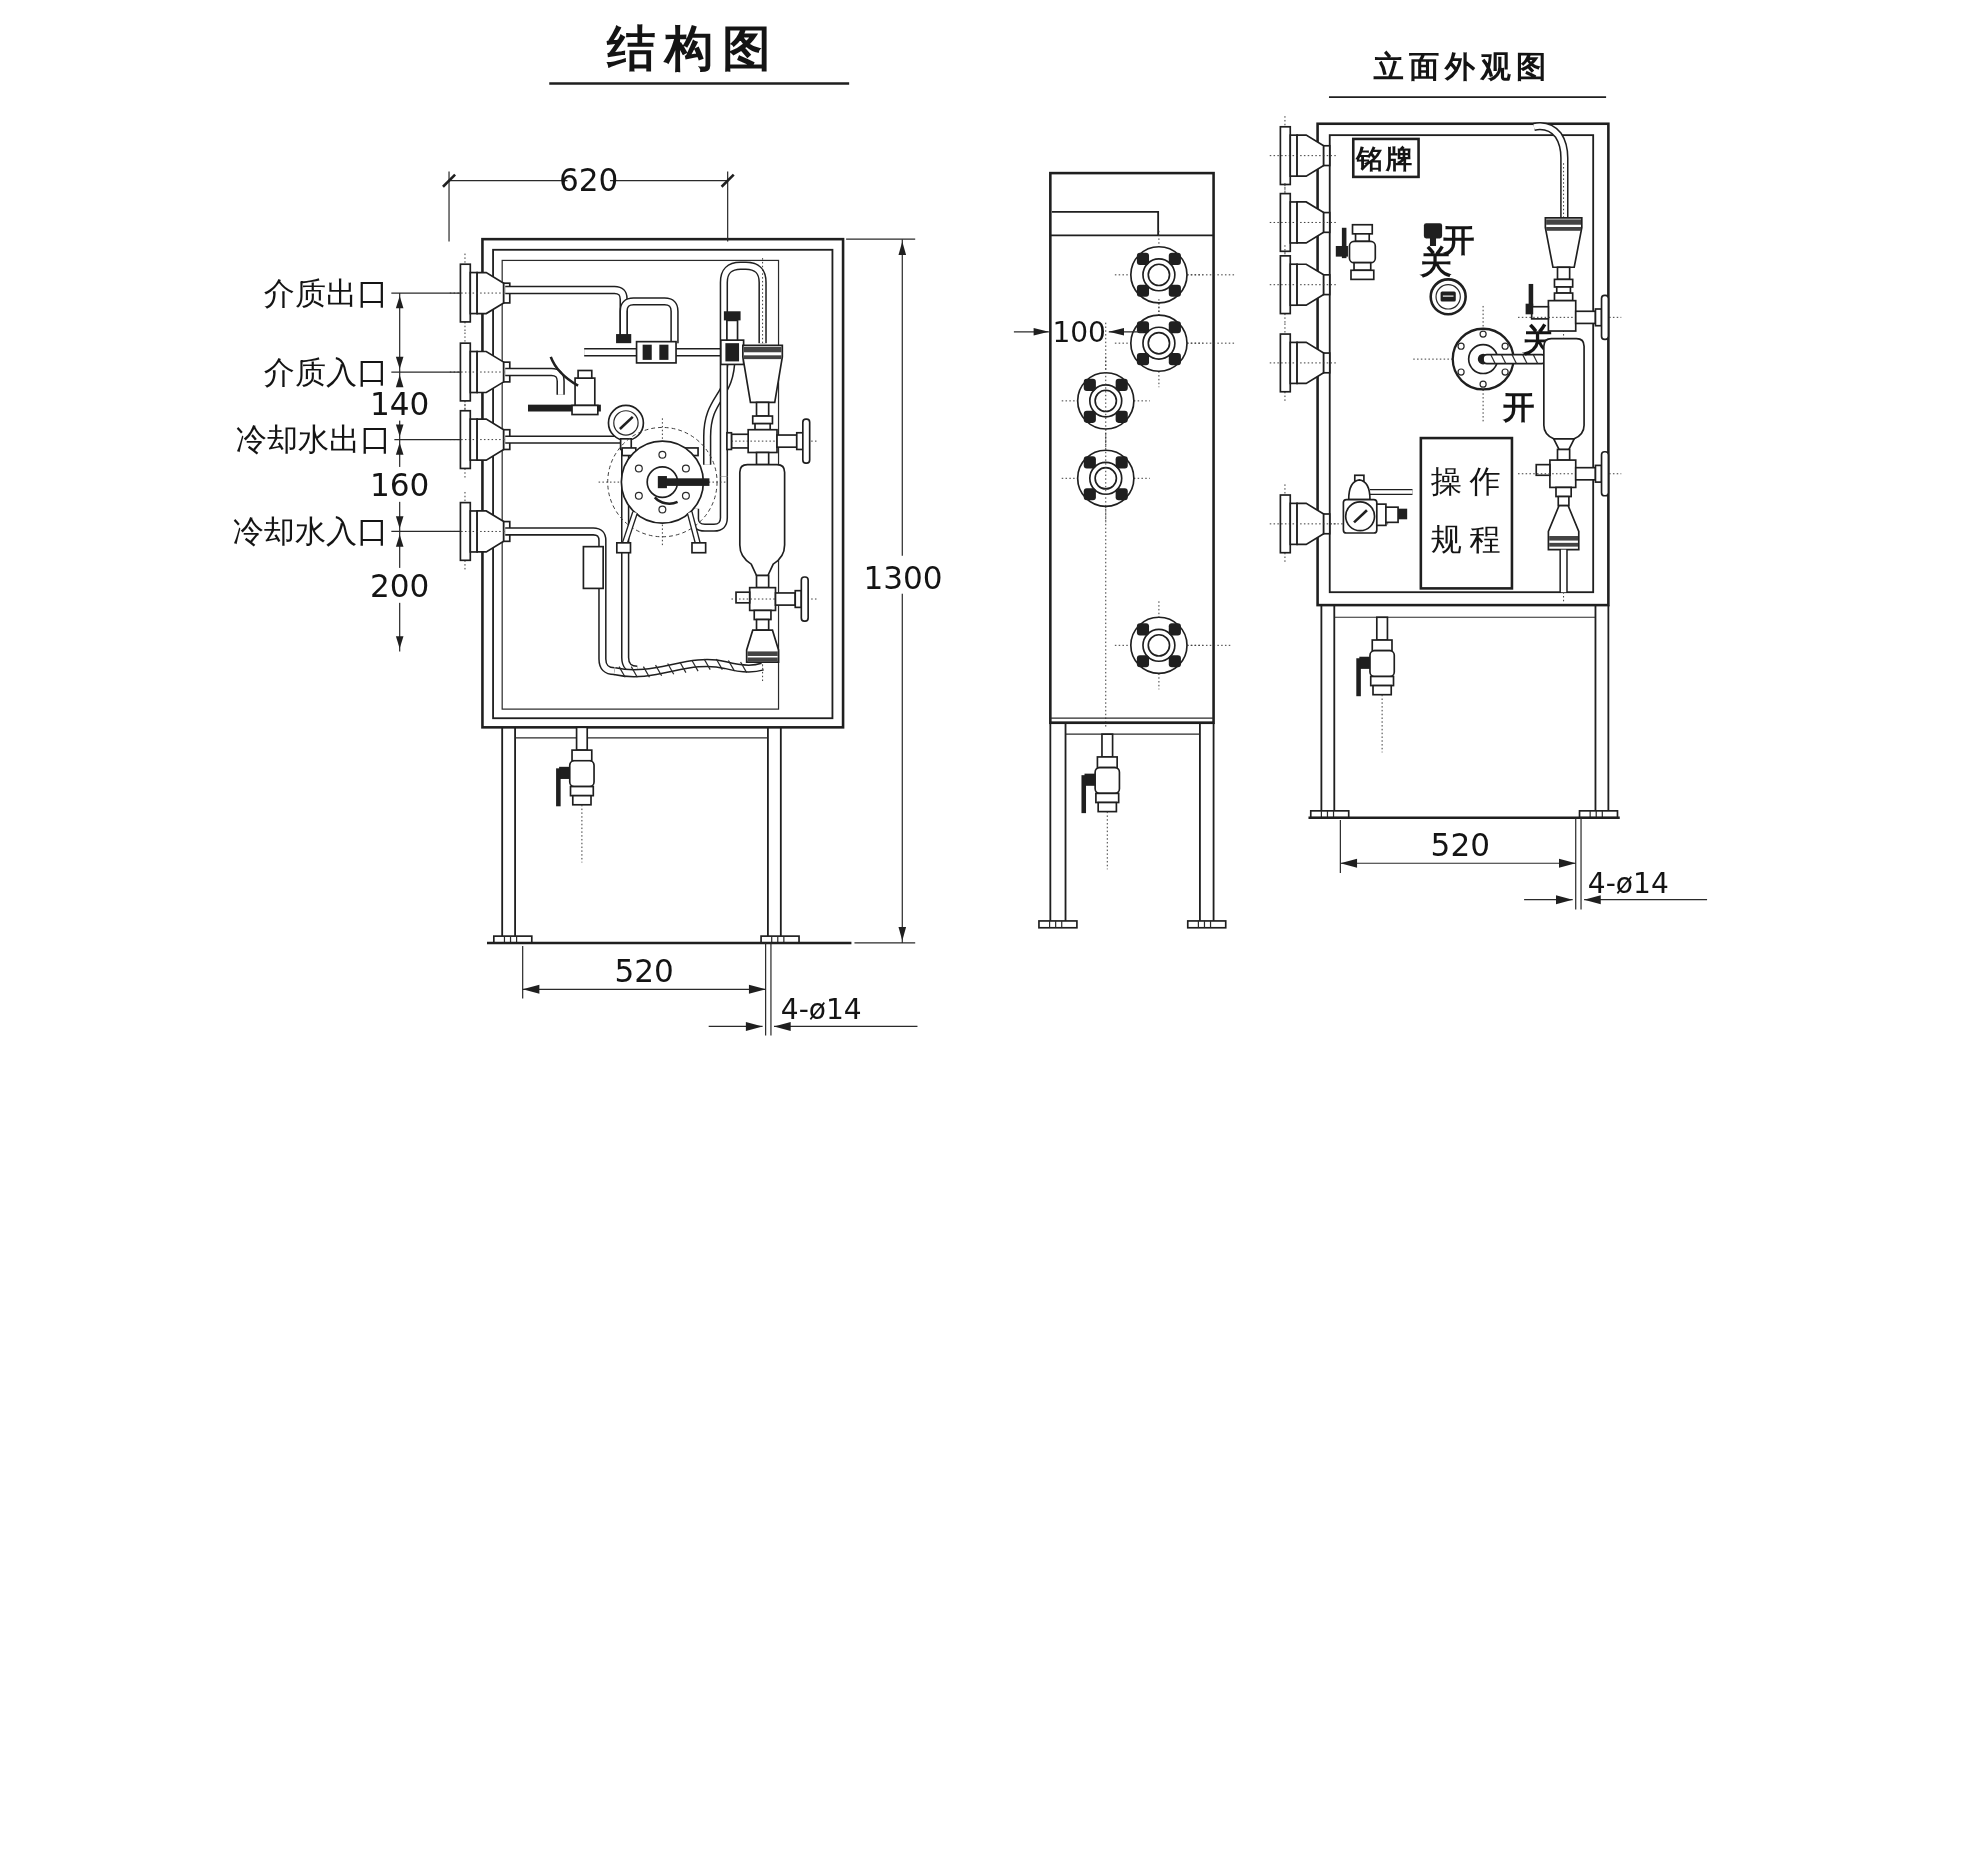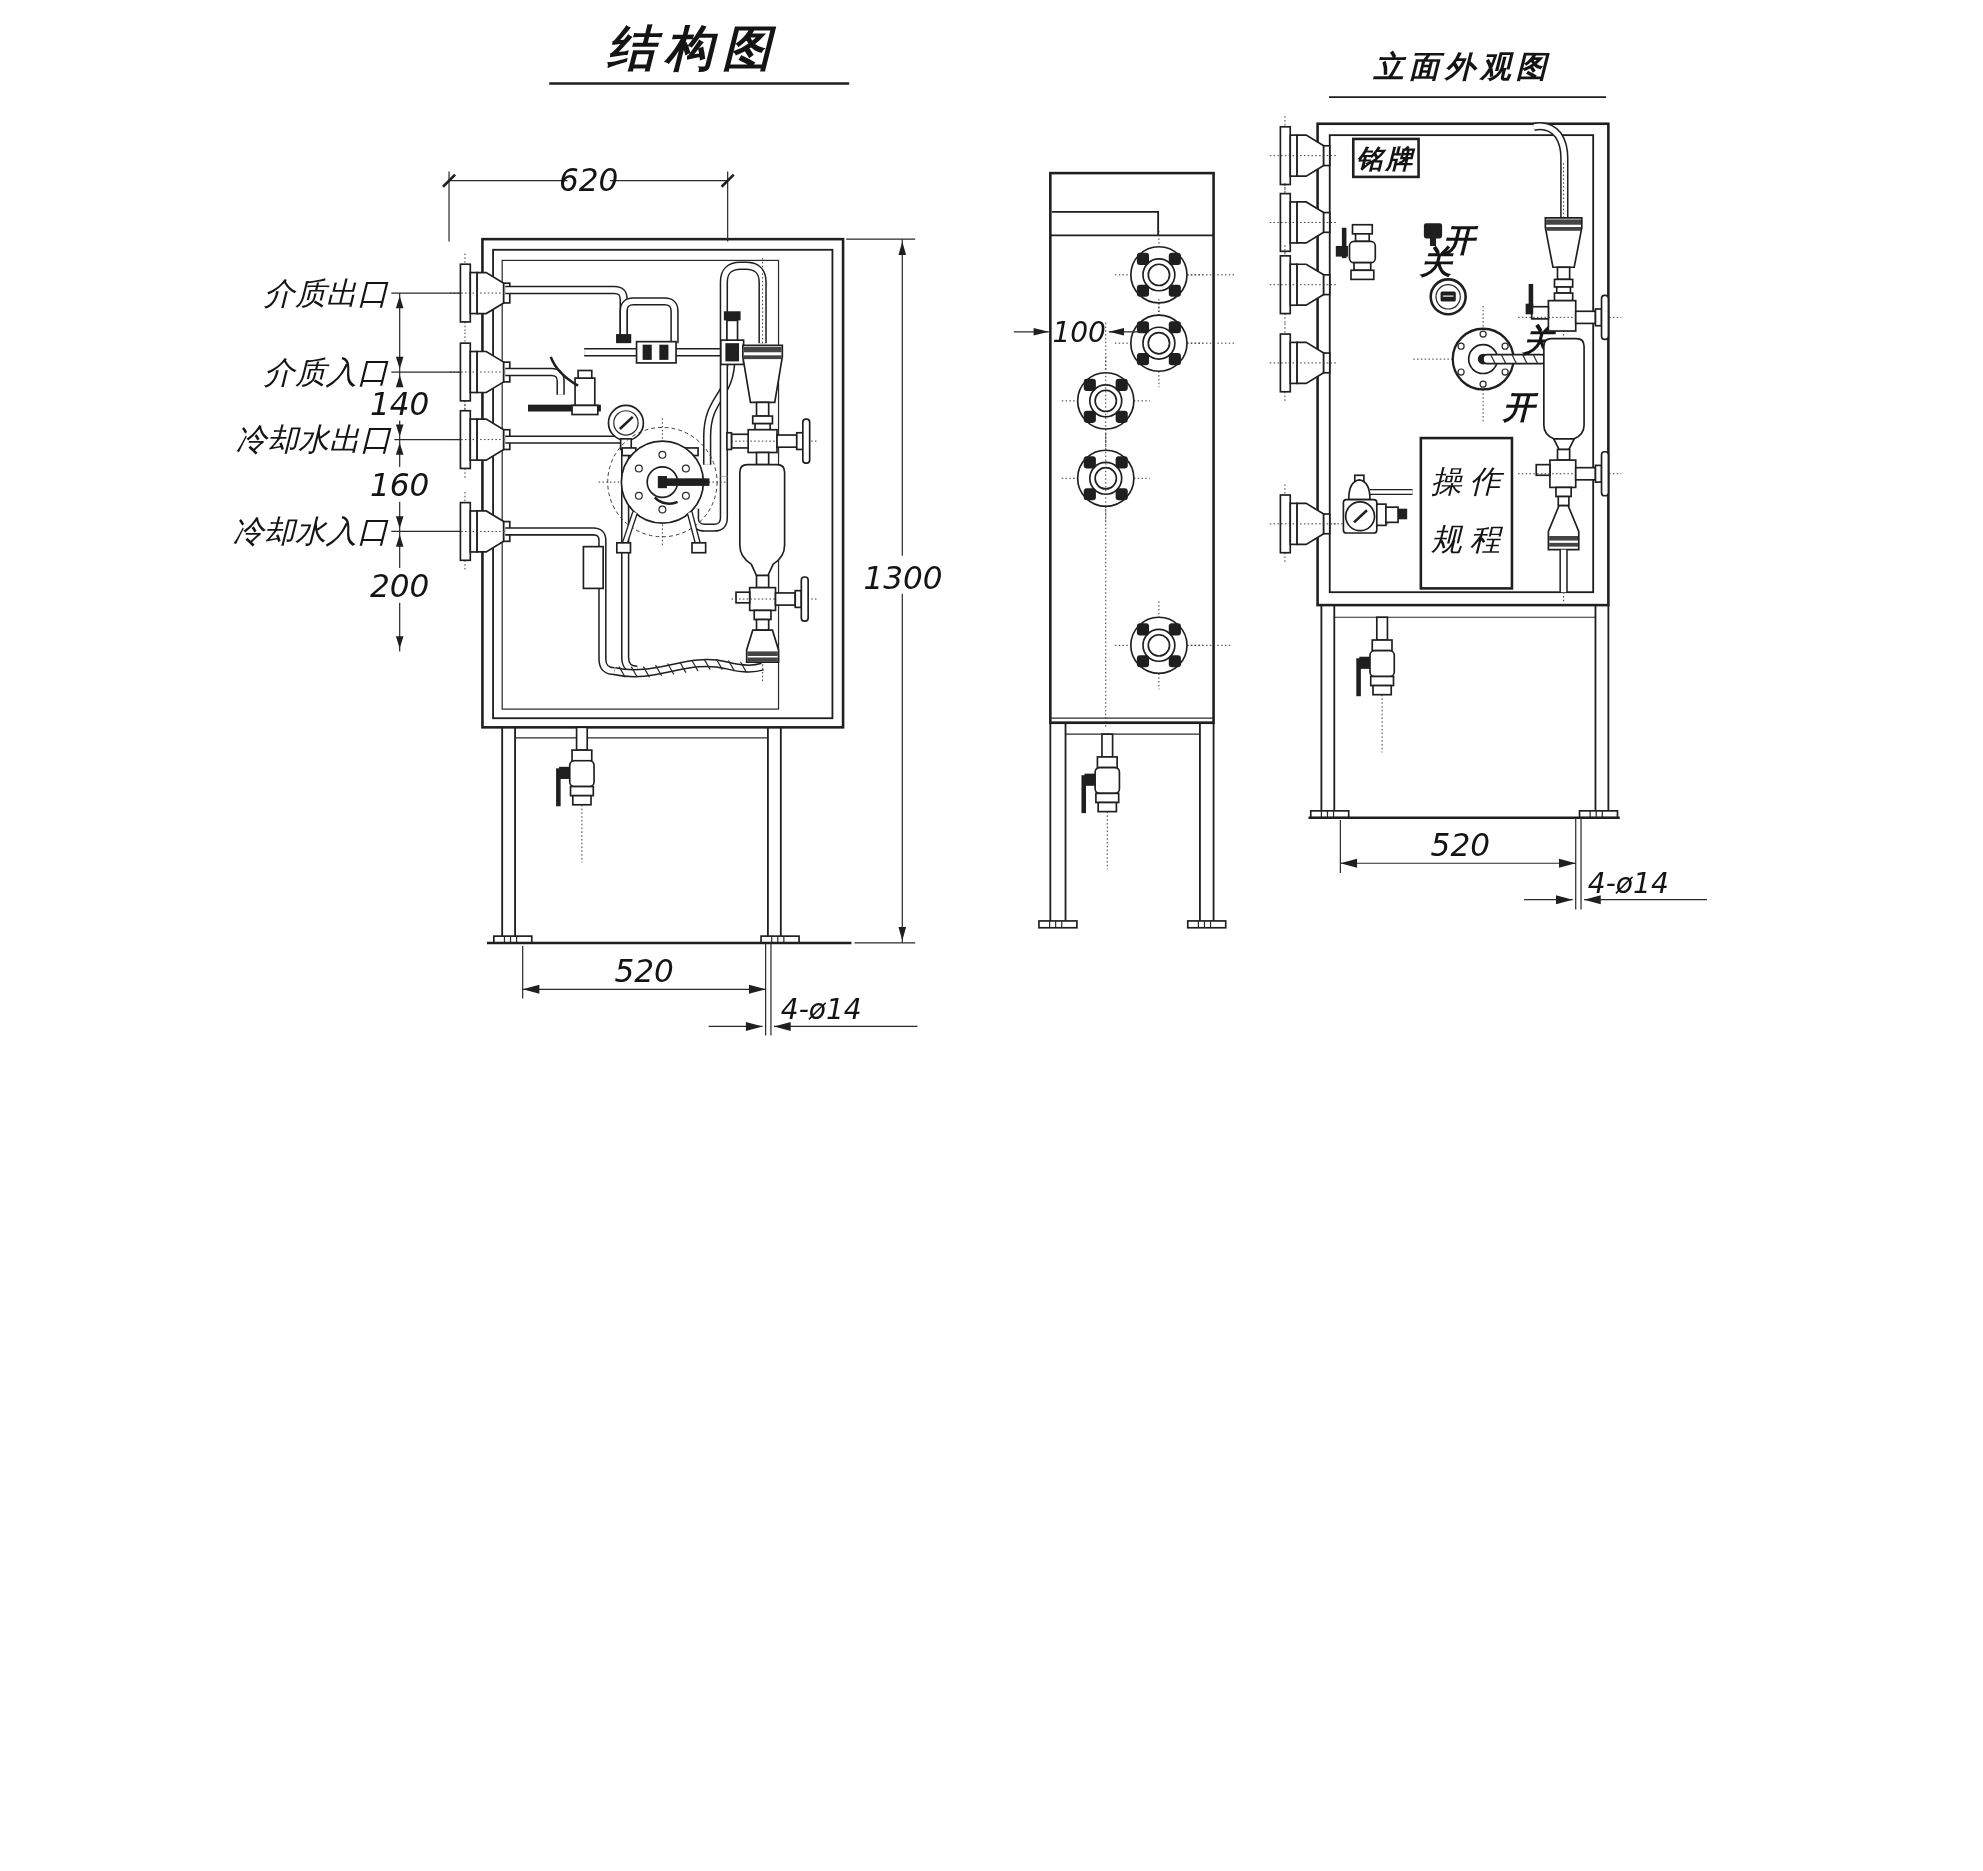--- a/index.html
+++ b/index.html
@@ -1,17 +1,17 @@
 <!DOCTYPE html>
 <html style="font-size:15px"><head>
 <meta charset="utf-8">
 <style>
   html,body{margin:0;padding:0;background:#ffffff;}
   body{font-family:"DejaVu Sans",sans-serif;}
-  .stage{width:1583px;max-width:100%;margin:0 auto;background:#fff;font-style:italic;}
+  .stage{width:1583px;max-width:100%;margin:0 auto;background:#fff;}
   svg{display:block;width:100%;height:auto;background:#fff;}
 
   
   .ln{stroke:#1f1f1f;fill:none;stroke-width:2.4;}
   .lnth{stroke:#1f1f1f;fill:none;stroke-width:3.4;}
   .thin{stroke:#2a2a2a;fill:none;stroke-width:1.6;}
   .dash{stroke:#3a3a3a;fill:none;stroke-width:1.3;stroke-dasharray:5 4;}
   .dot{stroke:#3a3a3a;fill:none;stroke-width:1.3;stroke-dasharray:2 3;}
   .wht{fill:#ffffff;stroke:#1f1f1f;stroke-width:2.2;}
   .whtth{fill:#ffffff;stroke:#1f1f1f;stroke-width:3;}

